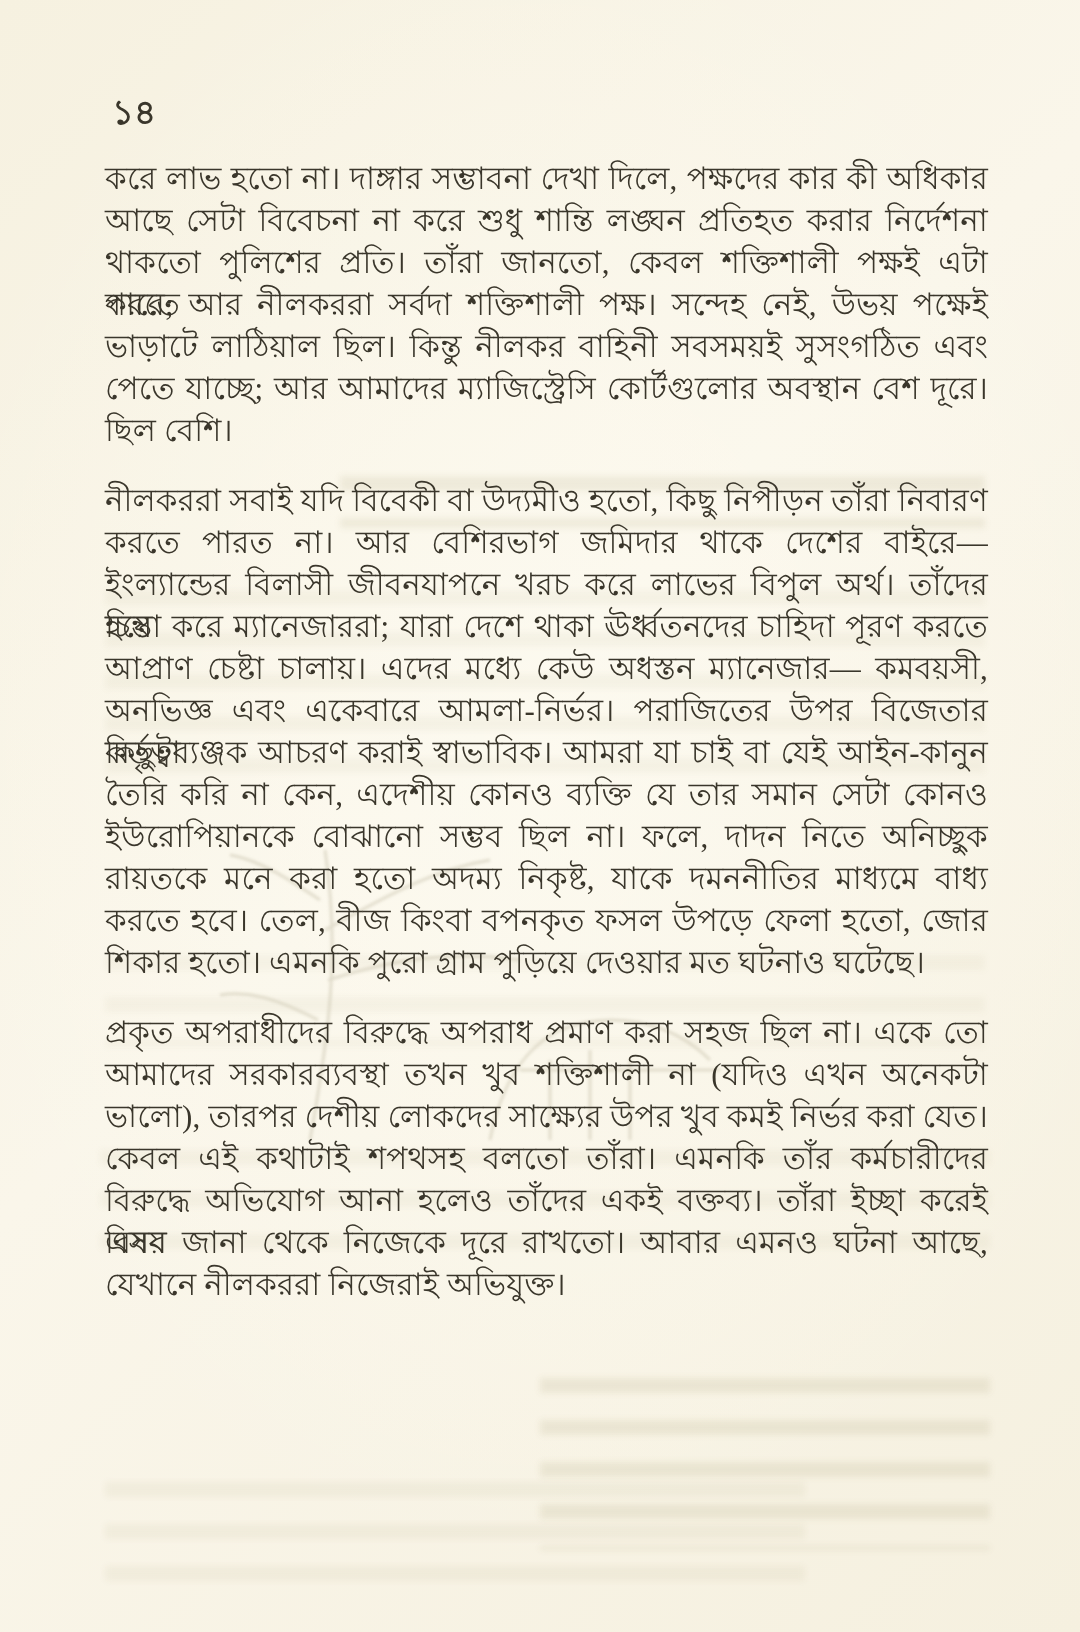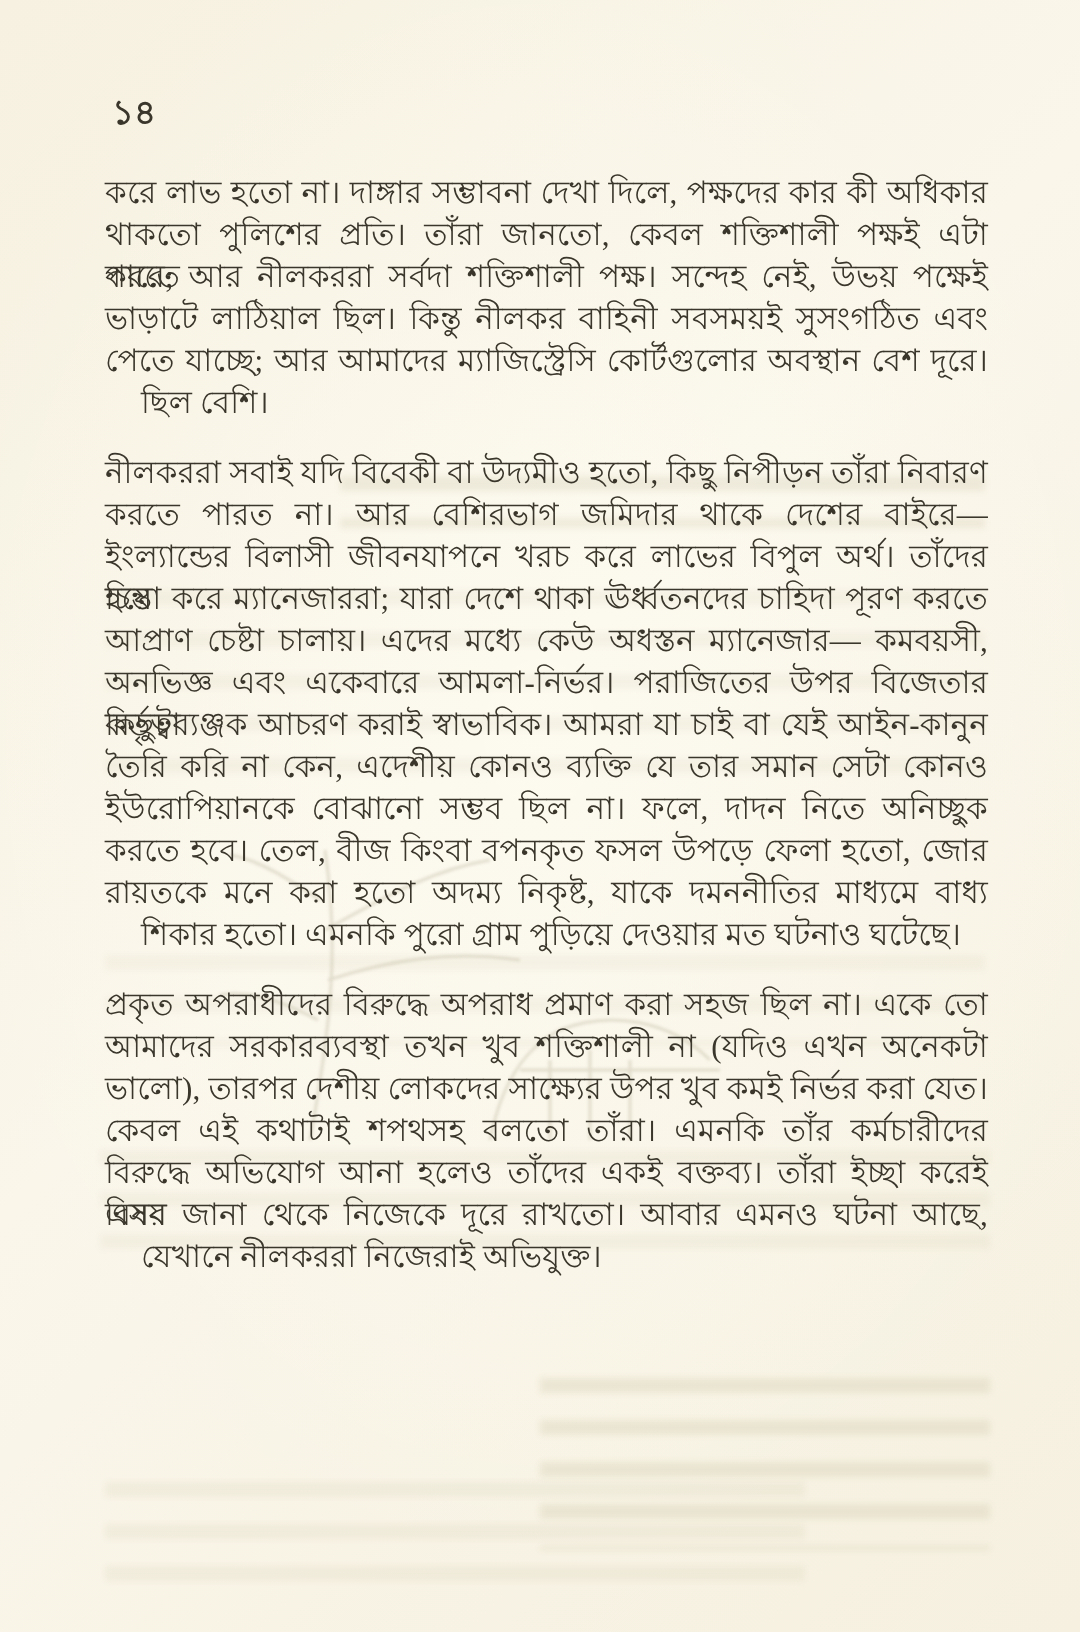--- a/index.html
+++ b/index.html
@@ -12,31 +12,31 @@
       linear-gradient(135deg,#f6f1e0 0%, #faf6ea 45%, #f5f0df 100%);
     overflow:hidden;
     font-family:"Liberation Serif","DejaVu Serif",serif;
     color:#3a362b;
   }
   .page-number{
     position:absolute;left:112px;top:94px;
     font-size:34px;line-height:38px;font-weight:600;
   }
   .content{
-    position:absolute;left:105px;top:172px;width:883px;
+    position:absolute;left:105px;top:158px;width:883px;
     font-size:31px;font-weight:500;
   }
   .paragraph{margin:0 0 28px 0;}
   .line{
     height:42px;line-height:42px;
     text-align:justify;
     text-align-last:justify;
     letter-spacing:0.2px;
   }
-  .line.last{text-align-last:left;margin-left:36px;}
+  .line.last{text-align-last:left;}
 
   
   .ghost{
     position:absolute;
     background-image:repeating-linear-gradient(180deg,
       rgba(168,158,116,0.20) 0px, rgba(168,158,116,0.20) 15px,
       rgba(0,0,0,0) 15px, rgba(0,0,0,0) 42px);
     filter:blur(3px);
     pointer-events:none;
   }
@@ -74,38 +74,39 @@
       <path d="M360 330 L 360 250 M 400 330 L 400 240 M 440 330 L 440 250"></path>
       <path d="M330 260 L 530 260"></path>
     </g>
   </svg>
 
   <div class="page-number">১৪</div>
 
   <div class="content">
       <div class="paragraph">
         <div class="line">করে লাভ হতো না। দাঙ্গার সম্ভাবনা দেখা দিলে, পক্ষদের কার কী অধিকার</div>
+        <div class="line">আছে সেটা বিবেচনা না করে শুধু শান্তি লঙ্ঘন প্রতিহত করার নির্দেশনা</div>
         <div class="line">থাকতো পুলিশের প্রতি। তাঁরা জানতো, কেবল শক্তিশালী পক্ষই এটা করতে</div>
         <div class="line">পারে; আর নীলকররা সর্বদা শক্তিশালী পক্ষ। সন্দেহ নেই, উভয় পক্ষেই</div>
         <div class="line">ভাড়াটে লাঠিয়াল ছিল। কিন্তু নীলকর বাহিনী সবসময়ই সুসংগঠিত এবং</div>
         <div class="line">পেতে যাচ্ছে; আর আমাদের ম্যাজিস্ট্রেসি কোর্টগুলোর অবস্থান বেশ দূরে।</div>
         <div class="line last">ছিল বেশি।</div>
       </div>
       <div class="paragraph">
         <div class="line">নীলকররা সবাই যদি বিবেকী বা উদ্যমীও হতো, কিছু নিপীড়ন তাঁরা নিবারণ</div>
         <div class="line">করতে পারত না। আর বেশিরভাগ জমিদার থাকে দেশের বাইরে—</div>
         <div class="line">ইংল্যান্ডের বিলাসী জীবনযাপনে খরচ করে লাভের বিপুল অর্থ। তাঁদের হয়ে</div>
         <div class="line">চিন্তা করে ম্যানেজাররা; যারা দেশে থাকা ঊর্ধ্বতনদের চাহিদা পূরণ করতে</div>
         <div class="line">আপ্রাণ চেষ্টা চালায়। এদের মধ্যে কেউ অধস্তন ম্যানেজার— কমবয়সী,</div>
         <div class="line">অনভিজ্ঞ এবং একেবারে আমলা-নির্ভর। পরাজিতের উপর বিজেতার কিছুটা</div>
         <div class="line">কর্তৃত্বব্যঞ্জক আচরণ করাই স্বাভাবিক। আমরা যা চাই বা যেই আইন-কানুন</div>
         <div class="line">তৈরি করি না কেন, এদেশীয় কোনও ব্যক্তি যে তার সমান সেটা কোনও</div>
         <div class="line">ইউরোপিয়ানকে বোঝানো সম্ভব ছিল না। ফলে, দাদন নিতে অনিচ্ছুক</div>
+        <div class="line">রায়তকে মনে করা হতো অদম্য নিকৃষ্ট, যাকে দমননীতির মাধ্যমে বাধ্য</div>
         <div class="line">করতে হবে। তেল, বীজ কিংবা বপনকৃত ফসল উপড়ে ফেলা হতো, জোর</div>
-        <div class="line">রায়তকে মনে করা হতো অদম্য নিকৃষ্ট, যাকে দমননীতির মাধ্যমে বাধ্য</div>
         <div class="line last">শিকার হতো। এমনকি পুরো গ্রাম পুড়িয়ে দেওয়ার মত ঘটনাও ঘটেছে।</div>
       </div>
       <div class="paragraph">
         <div class="line">প্রকৃত অপরাধীদের বিরুদ্ধে অপরাধ প্রমাণ করা সহজ ছিল না। একে তো</div>
         <div class="line">আমাদের সরকারব্যবস্থা তখন খুব শক্তিশালী না (যদিও এখন অনেকটা</div>
         <div class="line">ভালো), তারপর দেশীয় লোকদের সাক্ষ্যের উপর খুব কমই নির্ভর করা যেত।</div>
         <div class="line">কেবল এই কথাটাই শপথসহ বলতো তাঁরা। এমনকি তাঁর কর্মচারীদের</div>
         <div class="line">বিরুদ্ধে অভিযোগ আনা হলেও তাঁদের একই বক্তব্য। তাঁরা ইচ্ছা করেই এসব</div>
         <div class="line">বিষয় জানা থেকে নিজেকে দূরে রাখতো। আবার এমনও ঘটনা আছে,</div>
         <div class="line last">যেখানে নীলকররা নিজেরাই অভিযুক্ত।</div>

